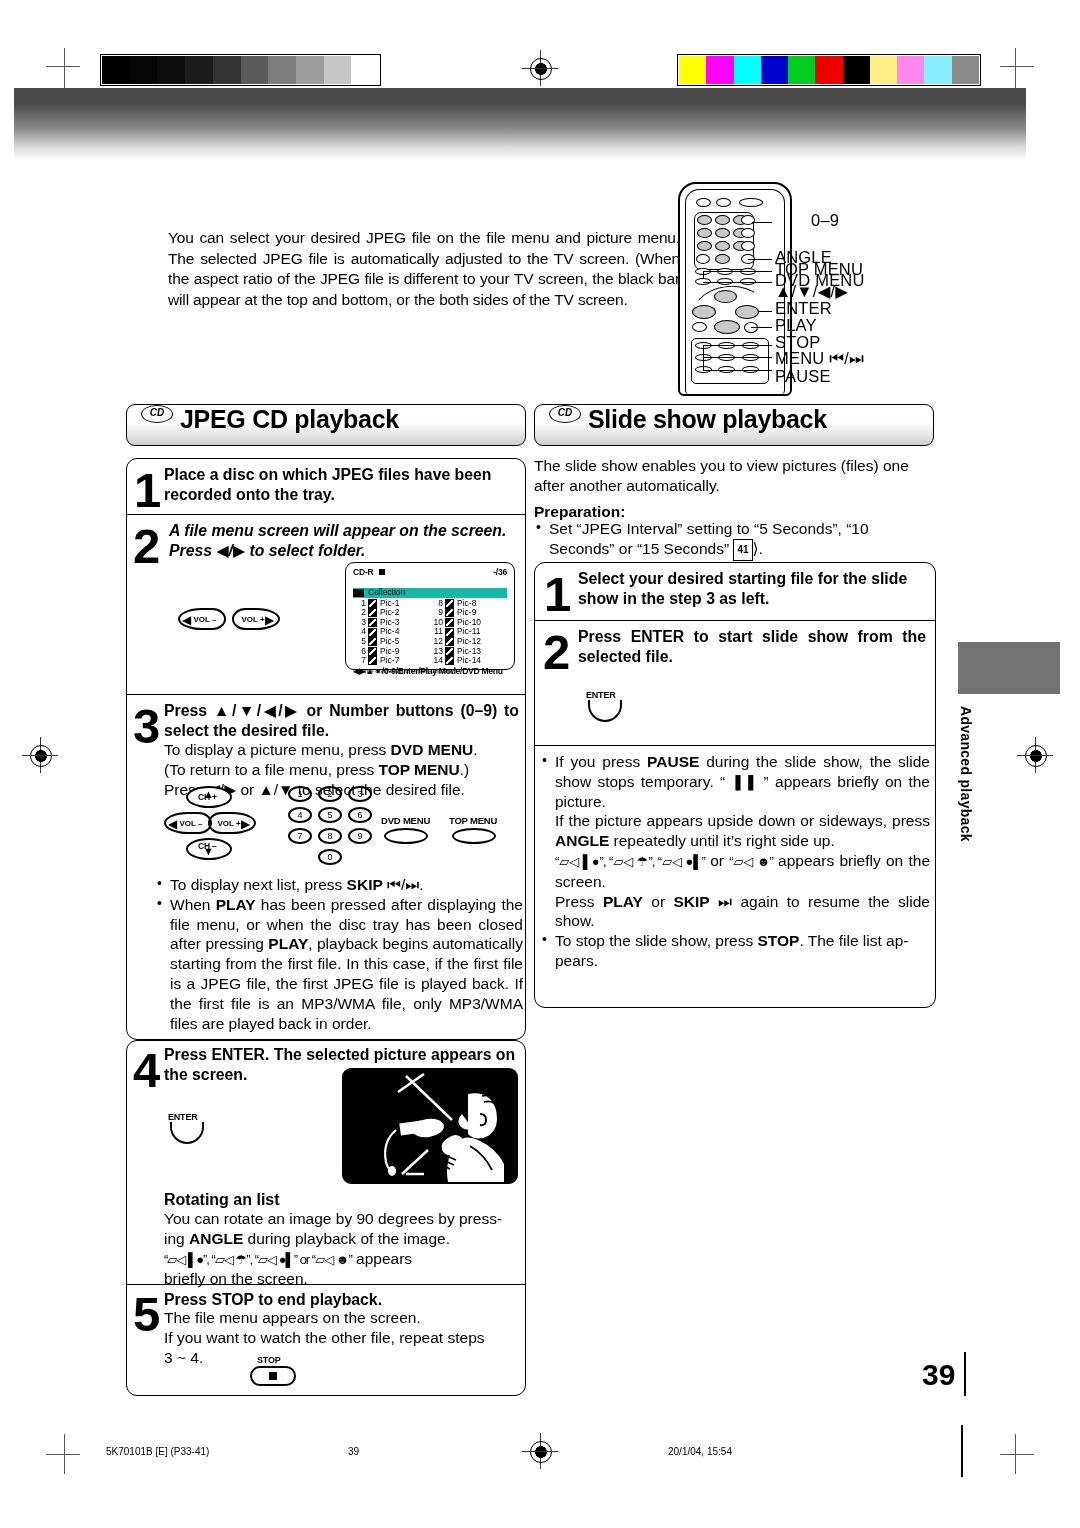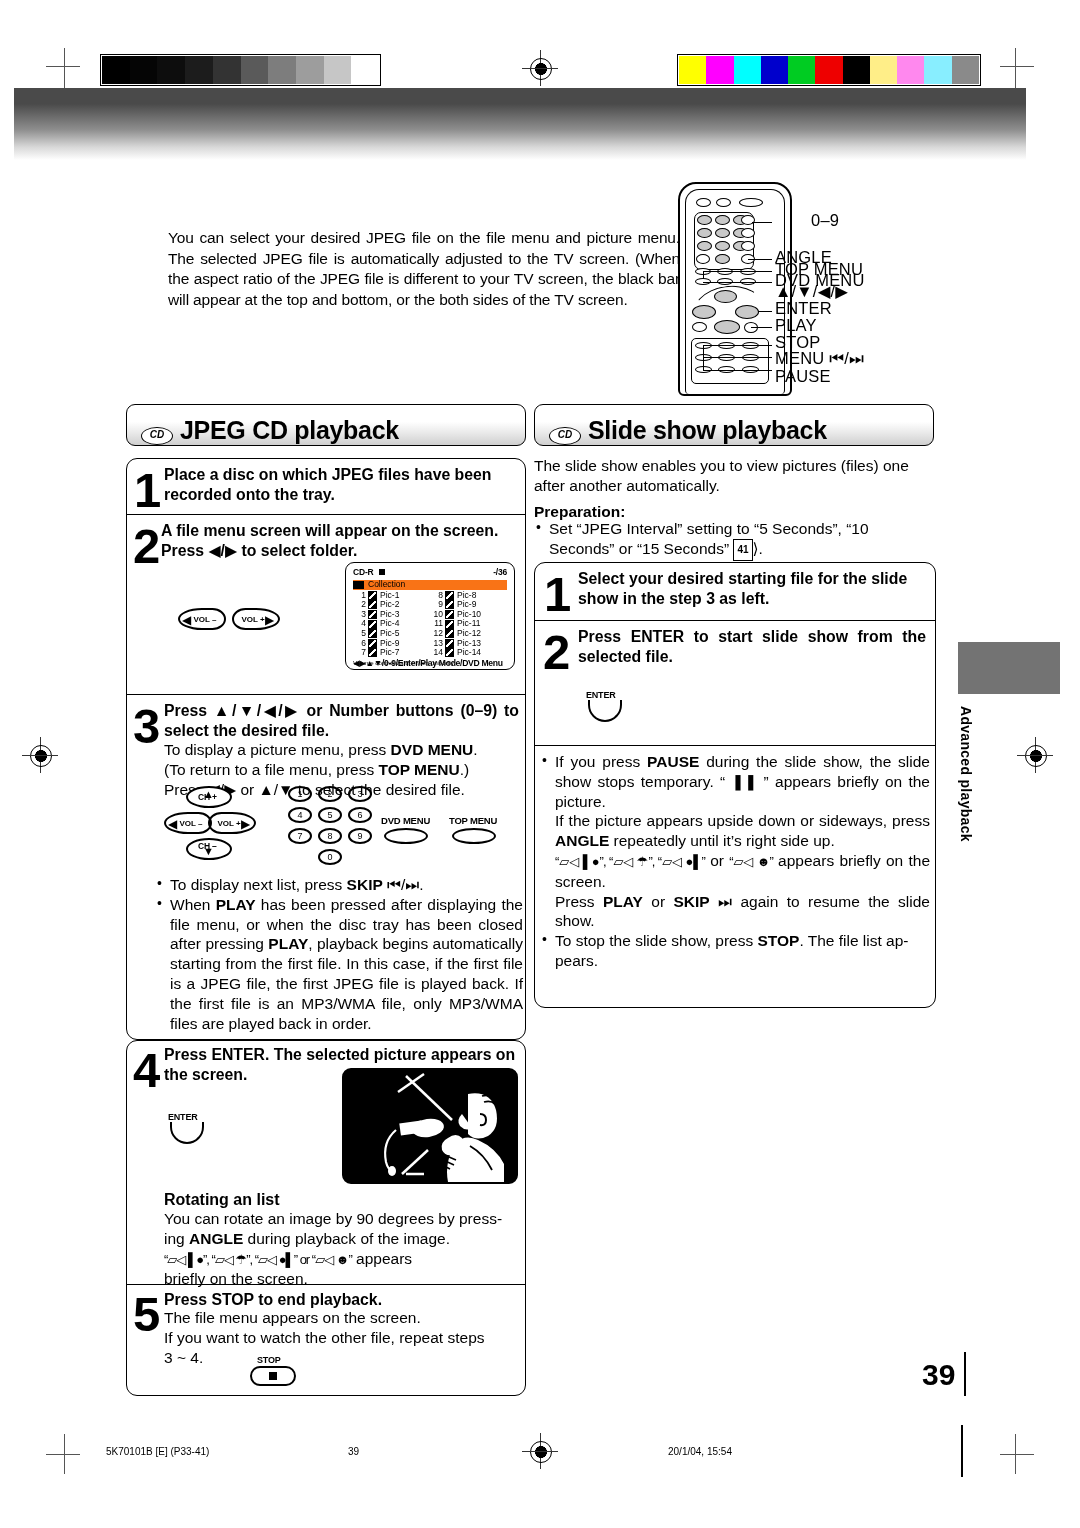--- a/index.html
+++ b/index.html
@@ -44,21 +44,21 @@
   .numpad{position:absolute;border:1.8px solid #000;border-radius:7px;}
   .arcs{position:absolute;border:1.6px solid #000;border-radius:50%;border-color:#000 transparent transparent transparent;}
   .botblock{position:absolute;border:1.4px solid #000;border-radius:5px;}
   .lead{position:absolute;background:#000;height:1.4px;}
   .leadv{position:absolute;background:#000;width:1.4px;}
   .rlabel{position:absolute;font-size:16.5px;letter-spacing:.2px;white-space:nowrap;}
 
   
   .sechead{position:absolute;box-sizing:border-box;border:1.6px solid #000;border-radius:9px;
      background:linear-gradient(to bottom,#ffffff 0%,#ffffff 42%,#e9e9e9 70%,#cfcfcf 100%);
-     display:flex;align-items:flex-end;padding-left:14px;}
+     display:flex;align-items:flex-start;padding-left:14px;}
   .cdbadge{display:inline-block;width:30px;height:16px;border:1.6px solid #000;border-radius:50%;
      font-size:10px;font-weight:bold;font-style:italic;line-height:14px;text-align:center;
      margin-right:7px;background:#fff;flex:none;}
   .sechead b{font-size:25px;font-weight:bold;letter-spacing:-.3px;}
 
   .panel{position:absolute;box-sizing:border-box;border:1.6px solid #000;border-radius:11px;background:#fff;}
   .hline{position:absolute;height:1.4px;background:#000;}
 
   .stepnum{position:absolute;font-size:49px;font-weight:bold;line-height:44px;}
   .steptitle{position:absolute;font-size:15.8px;font-weight:bold;line-height:19.5px;}
@@ -67,21 +67,21 @@
   .tj{text-align:justify;}
 
   ul.bl{margin:0;padding:0;list-style:none;}
   ul.bl li{position:relative;padding-left:15px;margin-bottom:0px;}
   ul.bl li:before{content:"•";position:absolute;left:2px;top:-1px;font-size:14px;}
 
   
   .osd{position:absolute;box-sizing:border-box;border:1.6px solid #000;border-radius:9px;background:#fff;
        font-size:8.5px;line-height:9.6px;padding:5px 7px 3px 7px;}
   .osd .row1{display:flex;justify-content:space-between;font-weight:bold;letter-spacing:-.2px;}
-  .osd .folder{margin-top:2px;height:10px;background:#f97316;display:flex;align-items:center;}
+  .osd .folder{margin-top:10px;height:10px;background:#14b8a6;display:flex;align-items:center;}
   .osd .folder .fi{width:11px;height:8px;background:#000;margin-right:4px;flex:none;}
   .osd .grid{margin-top:1px;display:flex;}
   .osd .col{width:50%;}
   .osd .it{display:flex;align-items:center;height:9.6px;}
   .osd .it .n{width:13px;text-align:right;margin-right:2px;}
   .osd .it .pi{width:7px;height:7px;border:1px solid #000;margin-right:3px;flex:none;
       background:linear-gradient(135deg,#000 0 40%,#fff 41% 59%,#000 60%);}
   .osd .foot{font-weight:bold;font-size:8.6px;letter-spacing:-.3px;margin-top:1px;}
   .osd .foot2{font-size:6.2px;}
 
@@ -250,21 +250,21 @@
   </div>
 
   <div class="panel" style="left:126px;top:458px;width:400px;height:582px;"></div>
   <div class="hline" style="left:127px;top:514px;width:398px;"></div>
   <div class="hline" style="left:127px;top:694px;width:398px;"></div>
 
   <div class="stepnum" style="left:134px;top:468px;">1</div>
   <div class="steptitle" style="left:164px;top:465px;width:355px;">Place a disc on which JPEG files have been recorded onto the tray.</div>
 
   <div class="stepnum" style="left:133px;top:524px;">2</div>
-  <div class="steptitle" style="left:161px;top:521px;width:355px;">A file menu screen will appear on the screen. Press ◀/▶ to select folder.</div>
+  <div class="steptitle" style="left:169px;top:521px;width:355px;font-style:italic;">A file menu screen will appear on the screen. Press ◀/▶ to select folder.</div>
 
   <div class="volkey" style="left:178px;top:608px;width:48px;height:22px;border-radius:50% 28% 28% 50%/50%;">
     <span style="margin-left:6px;">VOL –</span>
   </div>
   <div class="volkey" style="left:232px;top:608px;width:48px;height:22px;border-radius:28% 50% 50% 28%/50%;">
     <span style="margin-right:6px;">VOL +</span>
   </div>
   <div style="position:absolute;left:182px;top:613px;font-size:12px;">◀</div>
   <div style="position:absolute;left:265px;top:613px;font-size:12px;">▶</div>
 

